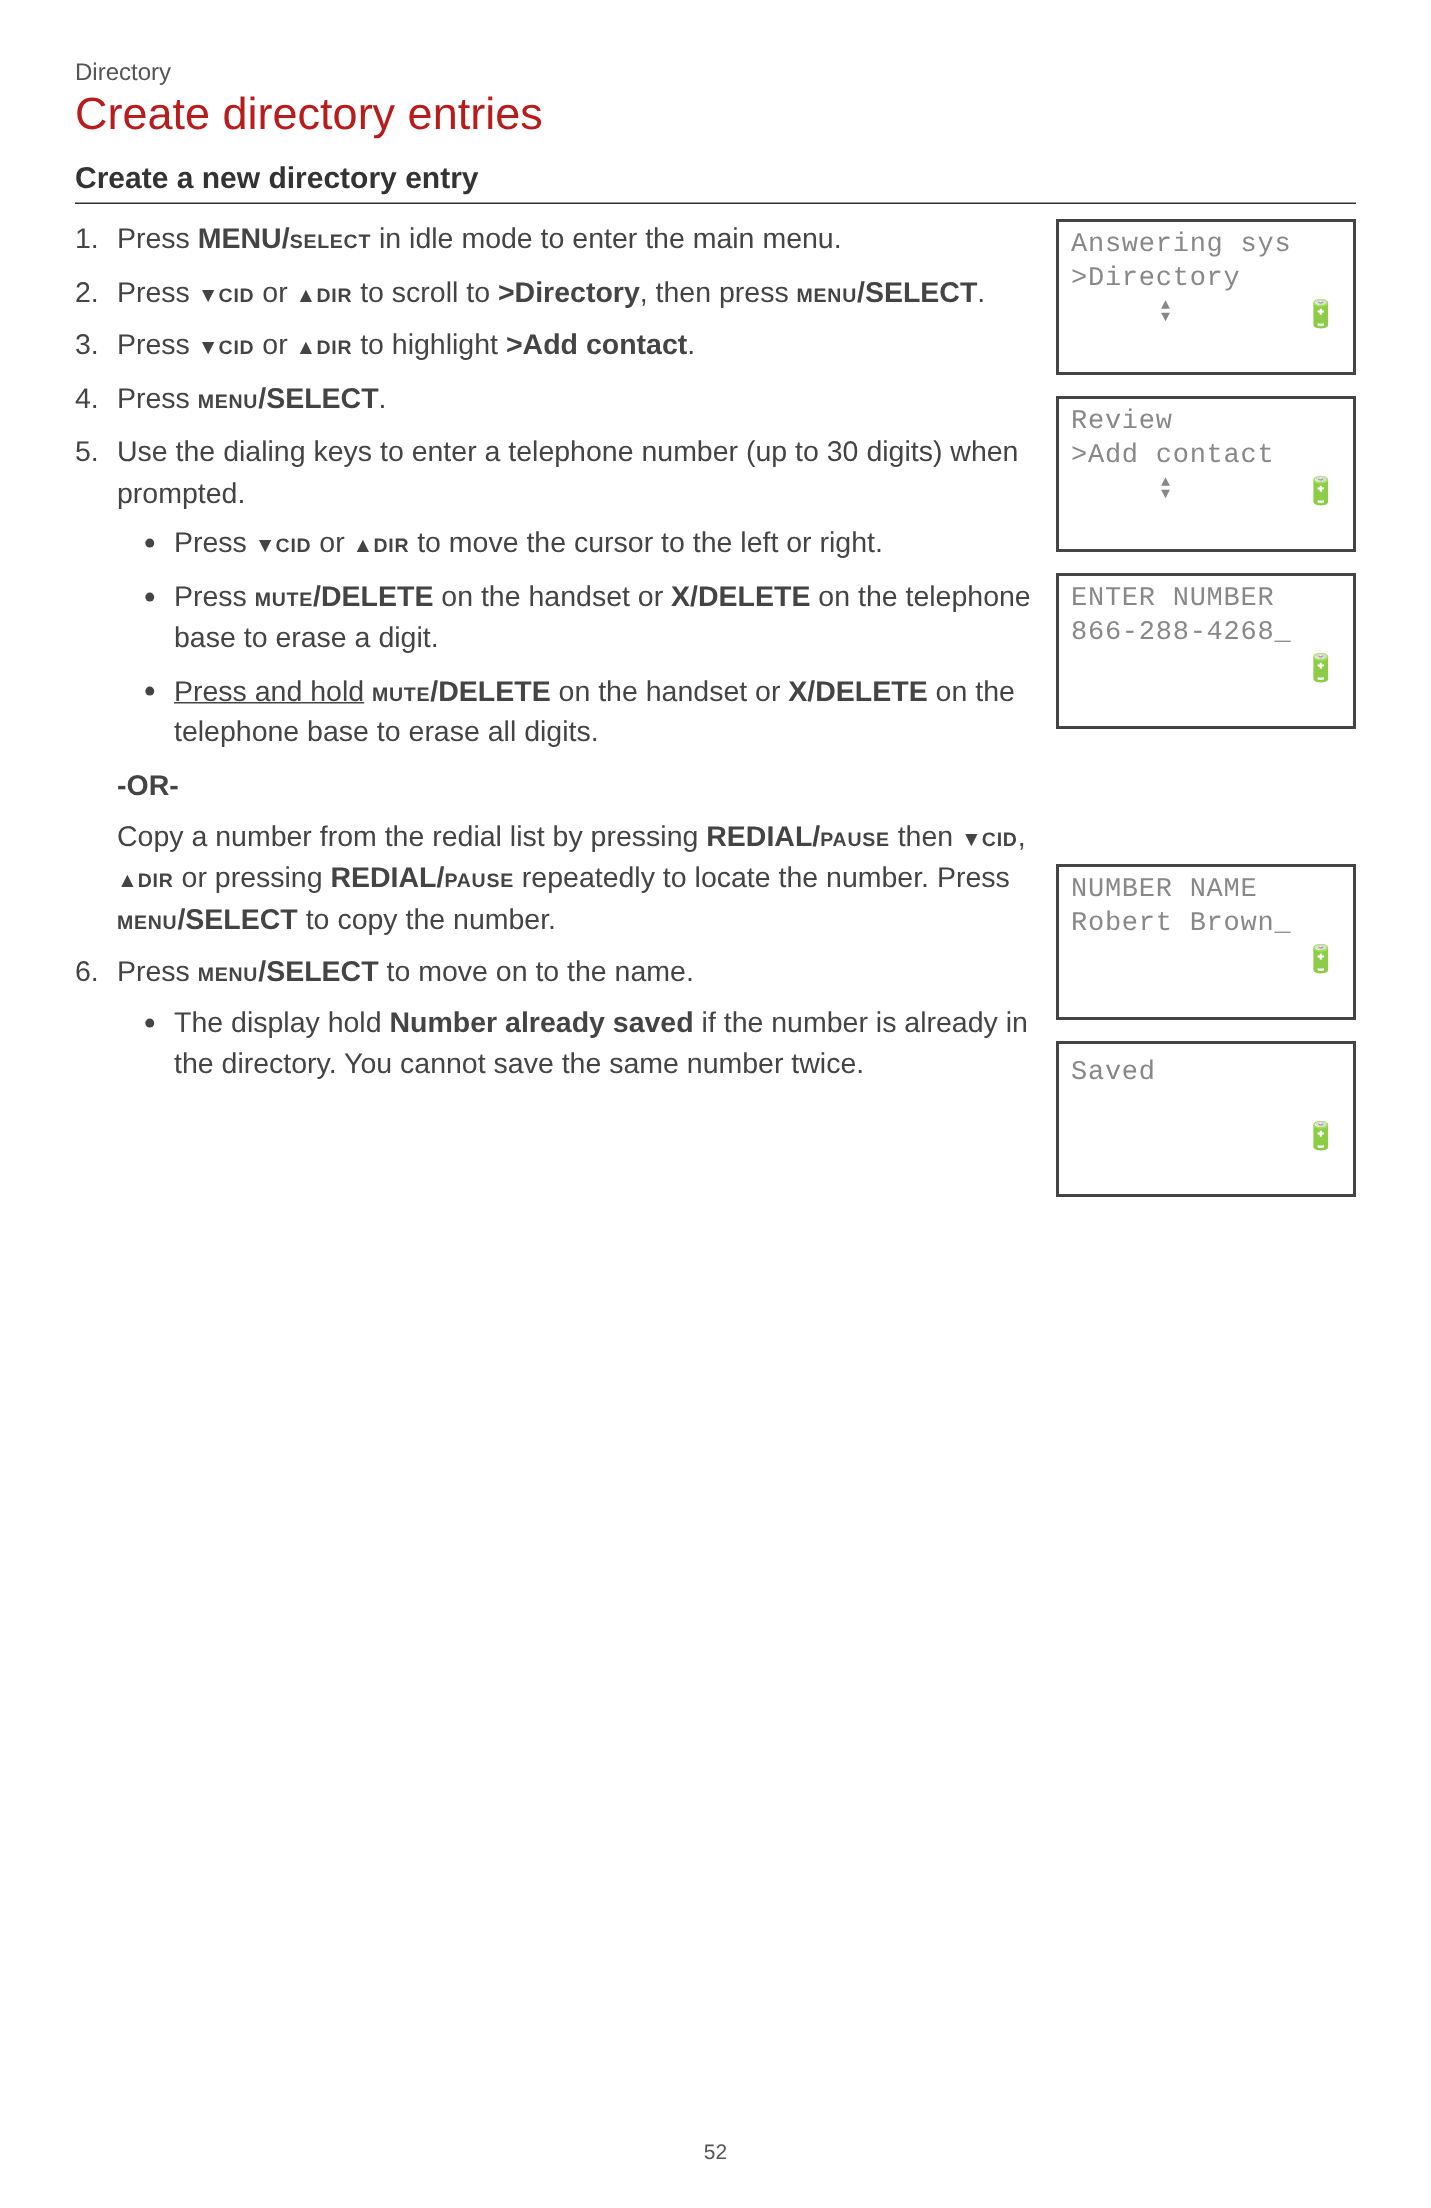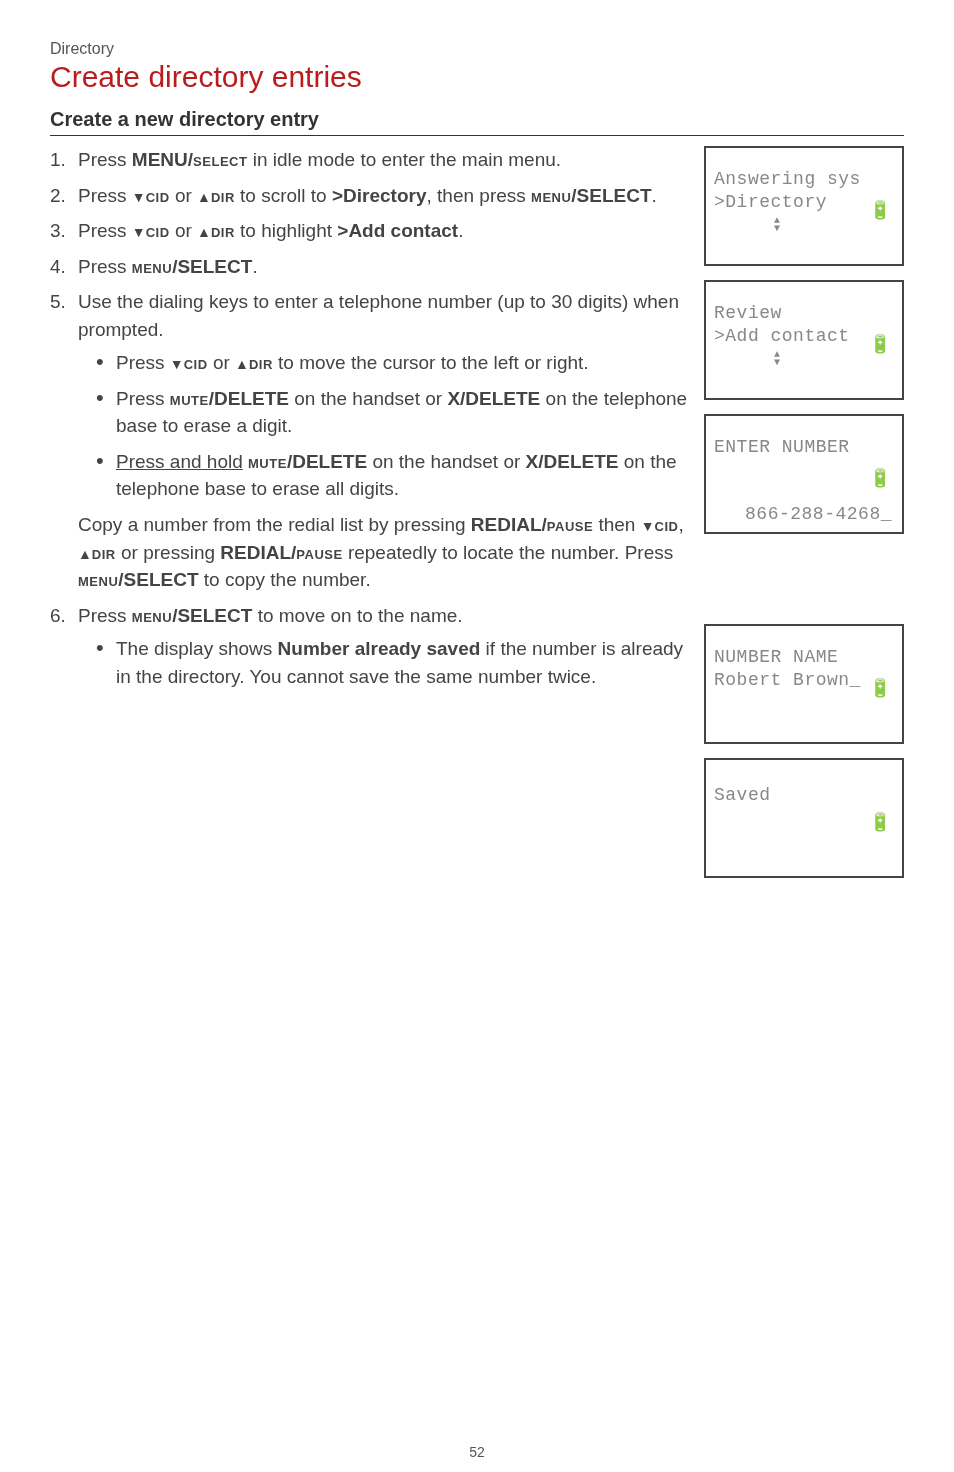--- a/index.html
+++ b/index.html
@@ -89,23 +89,23 @@
     .arrow-down::before { content: "▼"; font-size: 14px; }
     .arrow-up::before { content: "▲"; font-size: 14px; }
 
     .screens {
       width: 200px;
       flex-shrink: 0;
     }
     .screen {
       border: 2px solid #444;
       width: 200px;
-      height: 120px;
+      height: 104px;
       margin-bottom: 14px;
-      padding: 20px 8px;
+      padding: 4px 8px;
       font-family: "Courier New", monospace;
       font-size: 18px;
       color: #888;
       position: relative;
       line-height: 1.3;
     }
     .screen.gap-large { margin-top: 90px; }
     .screen .line1 { white-space: nowrap; }
     .screen .line2 { white-space: nowrap; }
     .screen .indic {
@@ -123,28 +123,26 @@
       position: absolute;
       right: 10px;
       font-size: 18px;
     }
     .battery-row3 { top: 52px; }
     .updown::before { content: "▲"; display: block; font-size: 10px; line-height: 0.8; }
     .updown::after { content: "▼"; display: block; font-size: 10px; line-height: 0.8; }
     .updown { display: inline-flex; flex-direction: column; align-items: center; font-size: 10px; color: #888; }
 
     .screen .number-right {
-      text-align: right;
       padding-right: 2px;
-      margin-top: 44px;
     }
 
     .page-number {
       position: absolute;
-      bottom: 12px;
+      bottom: 30px;
       left: 50%;
       transform: translateX(-50%);
       font-size: 14px;
       color: #555;
     }
     
     .pix { font-family: "Courier New", monospace; letter-spacing: 0.5px; }
   </style>
 </head>
 <body>
@@ -181,30 +179,31 @@
           </li>
           <li>
             <span>Press </span><span class="sc">mute</span><span class="bold">/DELETE</span><span> on the handset or </span><span class="bold">X/DELETE</span><span> on the telephone base to erase a digit.</span>
           </li>
           <li>
             <span class="underline">Press and hold</span><span> </span><span class="sc">mute</span><span class="bold">/DELETE</span><span> on the handset or </span><span class="bold">X/DELETE</span><span> on the telephone base to erase all digits.</span>
           </li>
         </ul>
       </li>
     </ol>
+    <div class="or">-OR-</div>
     <div class="copy-text">
       <span>Copy a number from the redial list by pressing </span><span class="bold">REDIAL/</span><span class="sc">pause</span><span> then </span><span class="arrow-down"></span><span class="sc">cid</span><span>, </span><span class="arrow-up"></span><span class="sc">dir</span><span> or pressing </span><span class="bold">REDIAL/</span><span class="sc">pause</span><span> repeatedly to locate the number. Press </span><span class="sc">menu</span><span class="bold">/SELECT</span><span> to copy the number.</span>
     </div>
     <ol start="6">
       <li>
         <span class="num">6.</span>
         <span>Press </span><span class="sc">menu</span><span class="bold">/SELECT</span><span> to move on to the name.</span>
         <ul class="sub-ul">
           <li>
-            <span>The display shows </span><span class="bold">Number already saved</span><span> if the number is already in the directory. You cannot save the same number twice.</span>
+            <span>The display hold </span><span class="bold">Number already saved</span><span> if the number is already in the directory. You cannot save the same number twice.</span>
           </li>
         </ul>
       </li>
     </ol>
   </div>
 
   <div class="screens">
     <div class="screen">
       <div class="line1 pix"> Answering sys</div>
       <div class="line2 pix">&gt;Directory</div>

